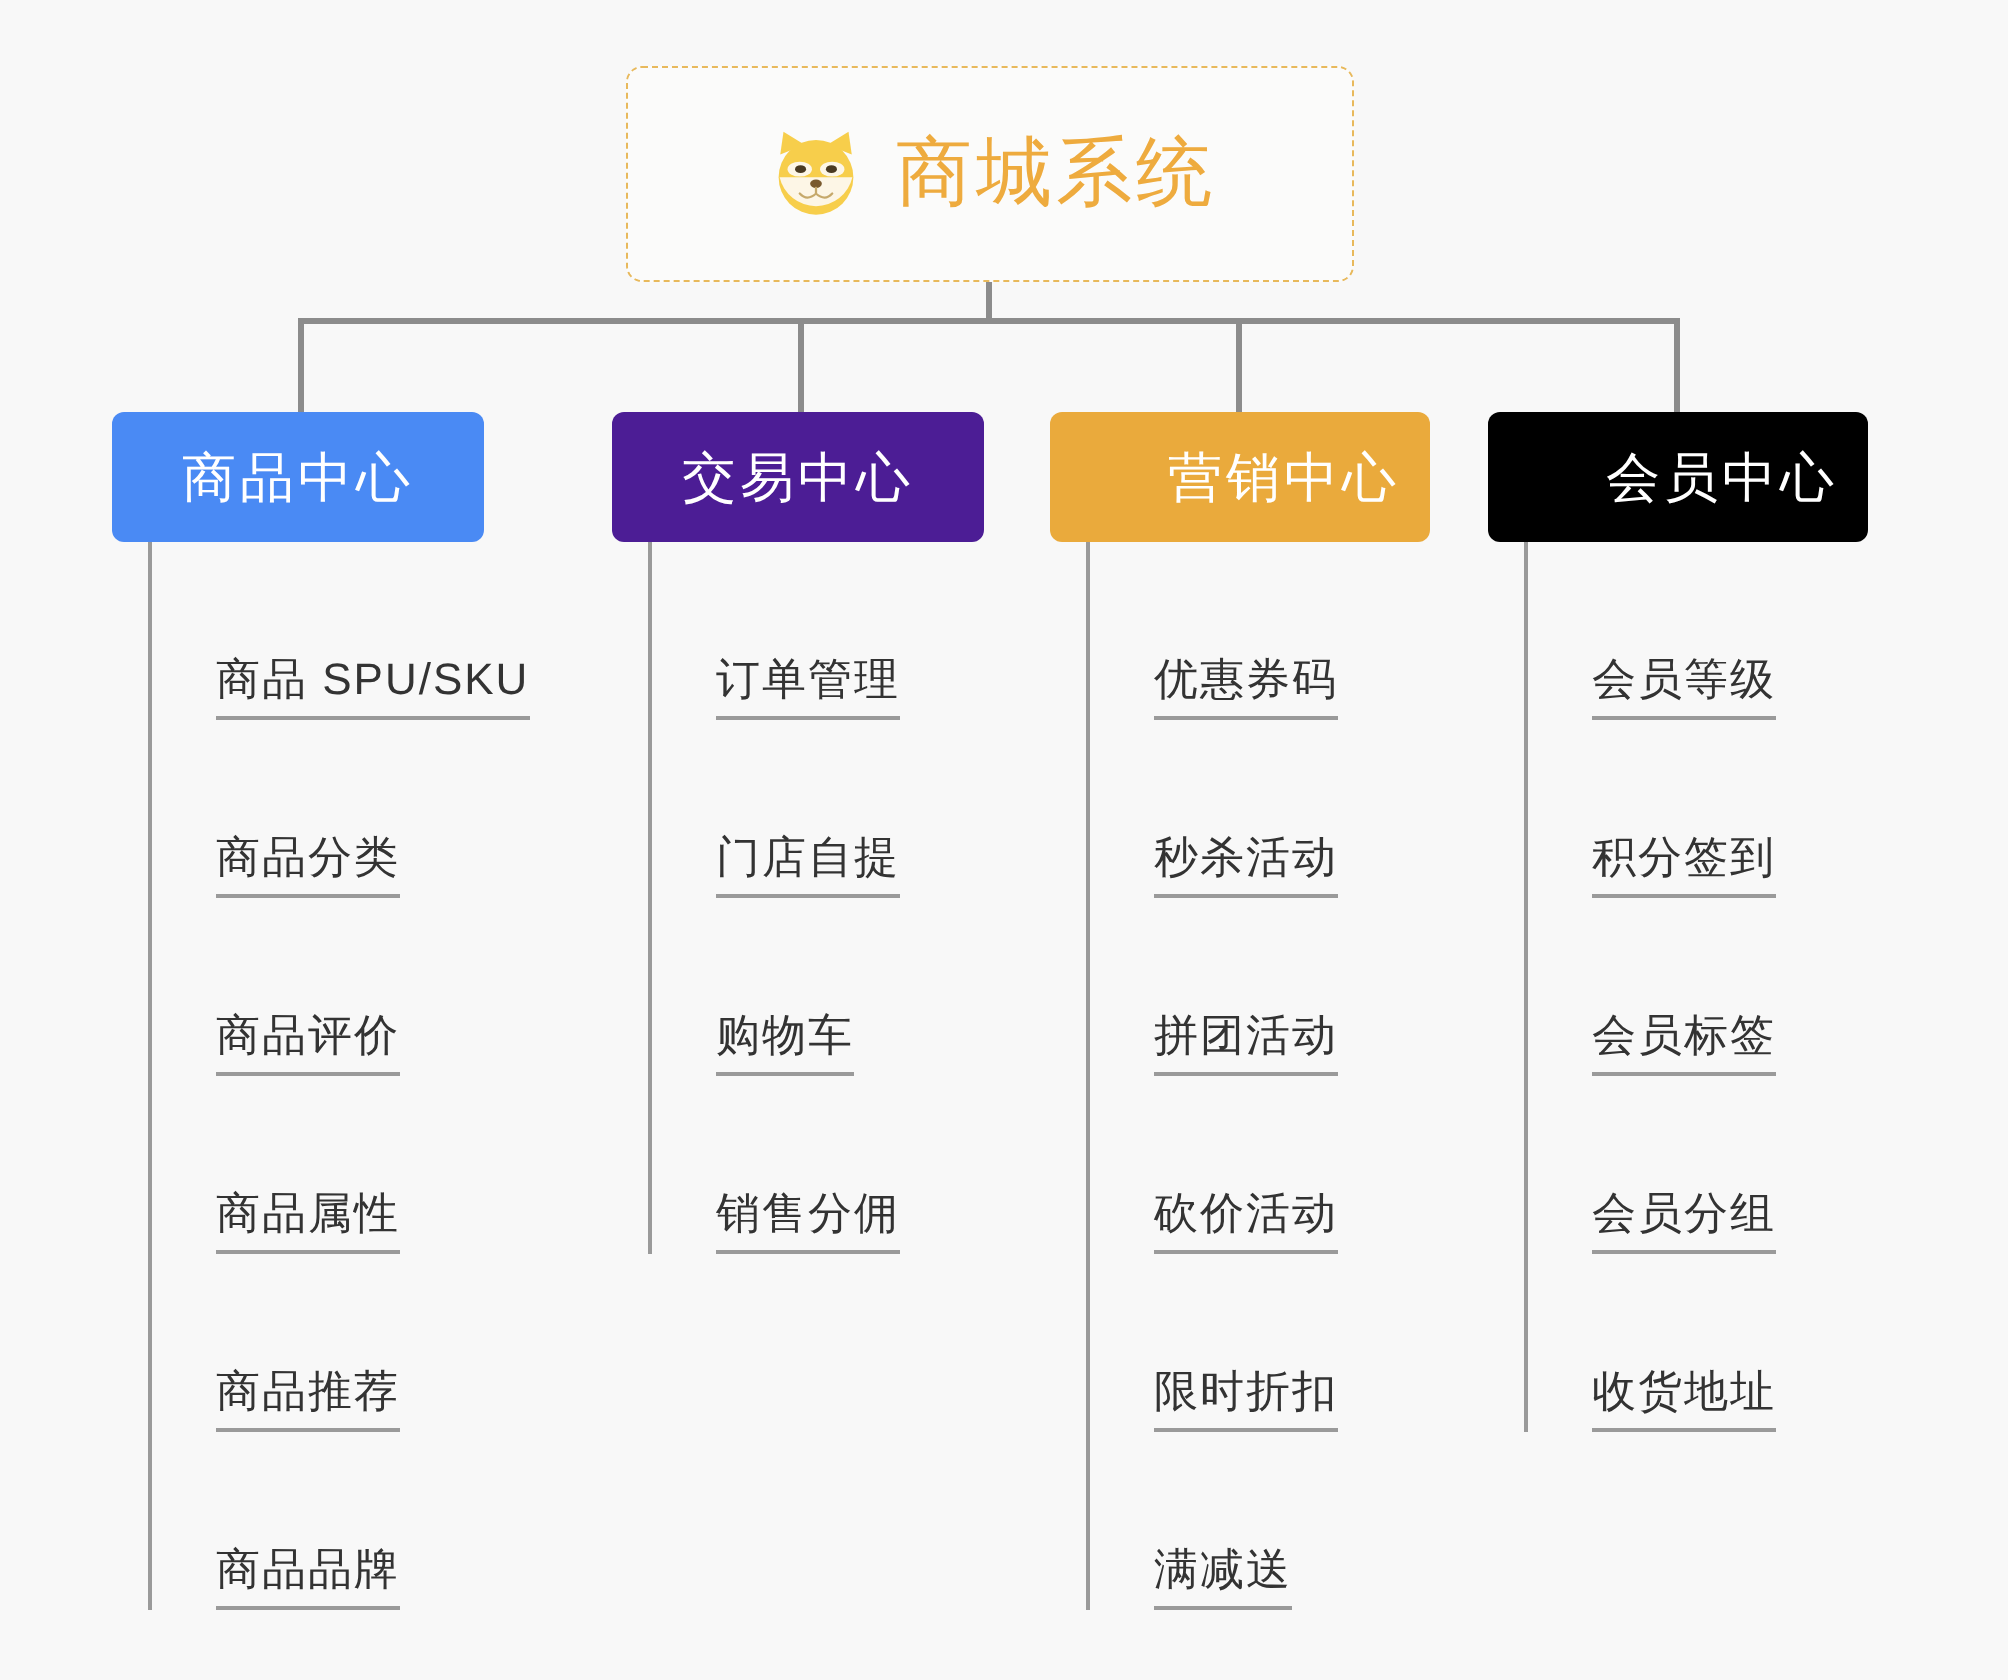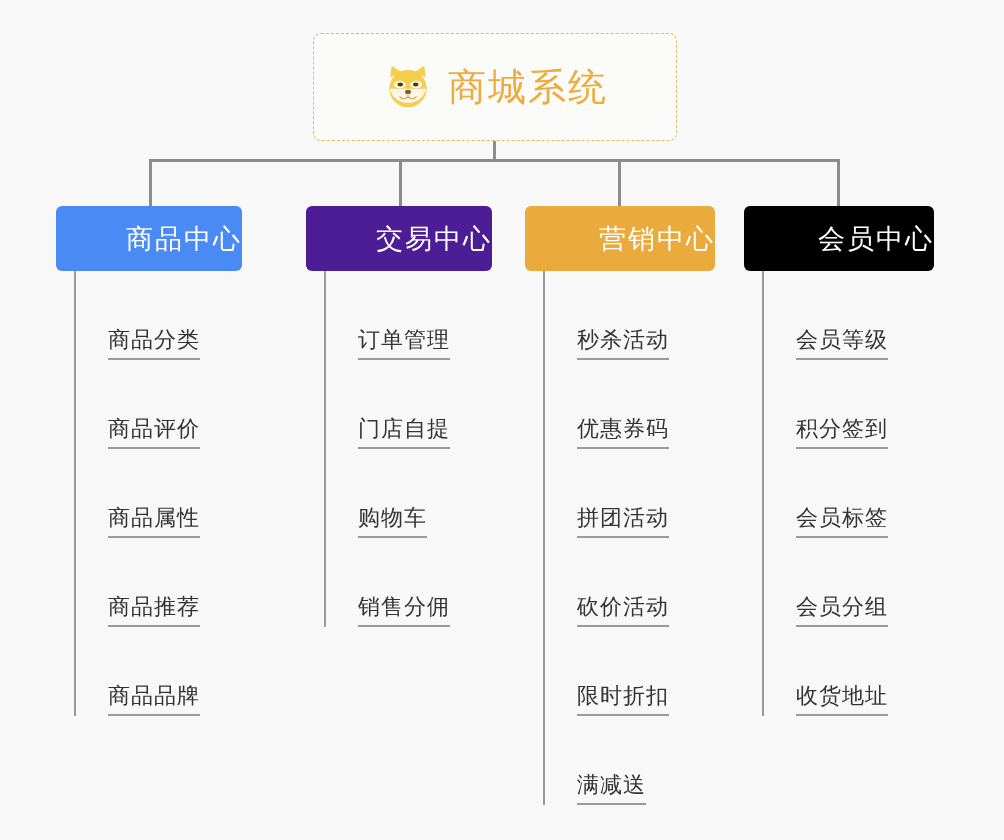--- a/index.html
+++ b/index.html
@@ -78,21 +78,21 @@
   .column {
     position: absolute;
     top: 206px;
     width: 220px;
   }
   .col-header {
     height: 65px;
     border-radius: 6px;
     display: flex;
     align-items: center;
-    justify-content: flex-end;
+    justify-content: center;
     color: #ffffff;
     font-size: 27px;
     letter-spacing: 2px;
     box-sizing: border-box;
   }
   .col-header.w-narrow { width: 186px; }
   .col-header.w-wide   { width: 190px; padding-left: 44px; }
 
   
   .col-items {
@@ -154,20 +154,23 @@
   <div class="conn conn-drop" style="left:399px;"></div>
   <div class="conn conn-drop" style="left:618px;"></div>
   <div class="conn conn-drop" style="left:837px;"></div>
 
   <div class="column" style="left:56px;">
     <div class="col-header w-narrow" style="background:#4a8af4;">
       <span>商品中心</span>
     </div>
     <div class="col-items">
       <div class="item">
+          <span class="item-label">商品 SPU/SKU</span>
+        </div>
+      <div class="item">
           <span class="item-label">商品分类</span>
         </div>
       <div class="item">
           <span class="item-label">商品评价</span>
         </div>
       <div class="item">
           <span class="item-label">商品属性</span>
         </div>
       <div class="item">
           <span class="item-label">商品推荐</span>
@@ -197,24 +200,24 @@
         </div>
     </div>
   </div>
 
   <div class="column" style="left:525px;">
     <div class="col-header w-wide" style="background:#eaaa3c;">
       <span>营销中心</span>
     </div>
     <div class="col-items">
       <div class="item">
+          <span class="item-label">优惠券码</span>
+        </div>
+      <div class="item">
           <span class="item-label">秒杀活动</span>
-        </div>
-      <div class="item">
-          <span class="item-label">优惠券码</span>
         </div>
       <div class="item">
           <span class="item-label">拼团活动</span>
         </div>
       <div class="item">
           <span class="item-label">砍价活动</span>
         </div>
       <div class="item">
           <span class="item-label">限时折扣</span>
         </div>

